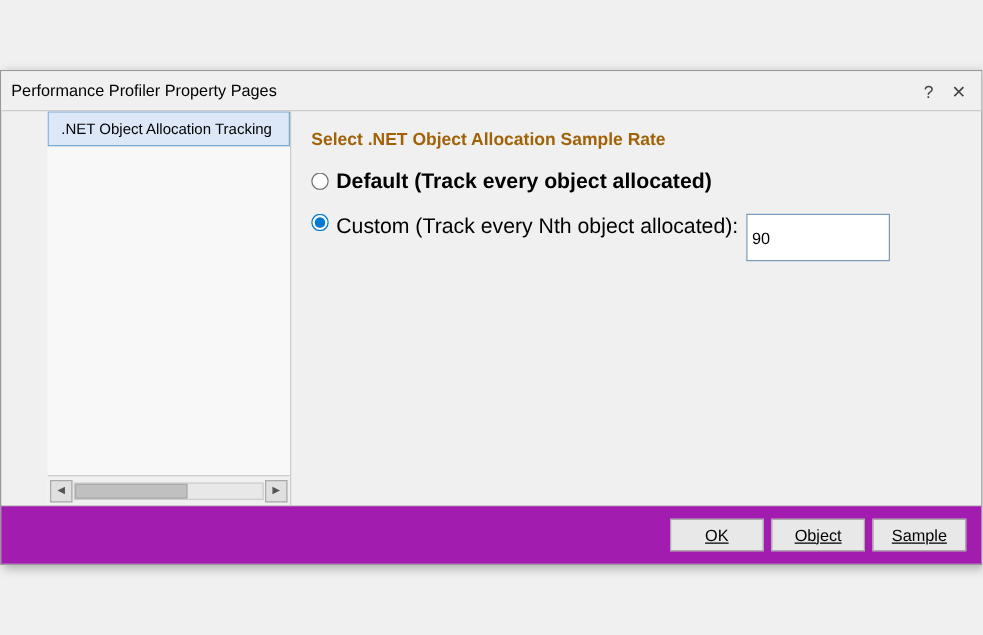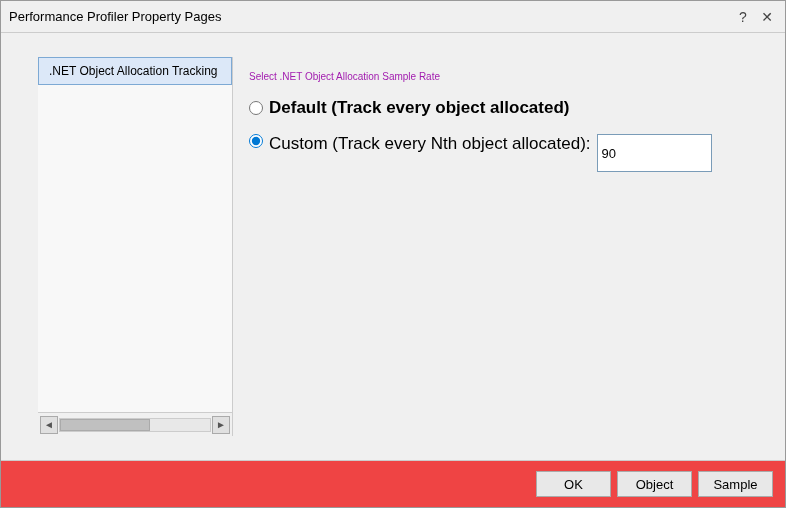--- a/index.html
+++ b/index.html
@@ -15,27 +15,26 @@
       display: flex;
       justify-content: center;
       align-items: center;
       width: 786px;
       height: 508px;
       overflow: hidden;
     }
 
     .dialog-window {
       width: 786px;
-      height: 508px;
+      height: 396px;
       background: #f0f0f0;
       border: 1px solid #999;
       display: flex;
       flex-direction: column;
       box-shadow: 2px 2px 8px rgba(0,0,0,0.3);
-      gap: 24px;
     }
 
     .title-bar {
       background: #f0f0f0;
       border-bottom: 1px solid #ccc;
       padding: 6px 8px;
       display: flex;
       align-items: center;
       justify-content: space-between;
       height: 32px;
@@ -137,23 +136,24 @@
 
     .content-area {
       flex: 1;
       padding: 14px 16px;
       display: flex;
       flex-direction: column;
       gap: 10px;
     }
 
     .section-title {
-      font-size: 10px;
-      color: #a21caf;
+      font-size: 14px;
+      color: #a16207;
       margin-bottom: 6px;
+      font-weight: bold;
     }
 
     .radio-option {
       display: flex;
       align-items: center;
       gap: 6px;
       margin-bottom: 6px;
     }
 
     .radio-option input[type="radio"] {
@@ -187,21 +187,22 @@
       background: #fff;
       color: #000;
     }
 
     .dialog-footer {
       border-top: 1px solid #ccc;
       padding: 10px 12px;
       display: flex;
       justify-content: flex-end;
       gap: 6px;
-      background: #ef4444;
+      background: #a21caf;
+      text-decoration: underline;
     }
 
     .footer-btn {
       min-width: 75px;
       height: 26px;
       border: 1px solid #aaa;
       background: #e8e8e8;
       font-size: 13px;
       cursor: pointer;
       padding: 2px 12px;

